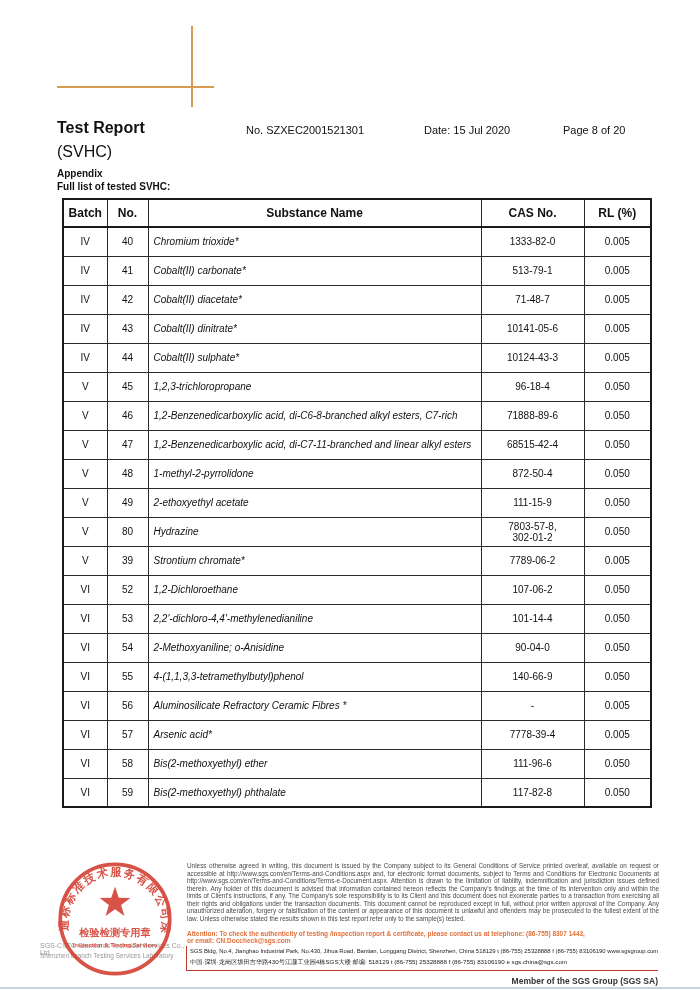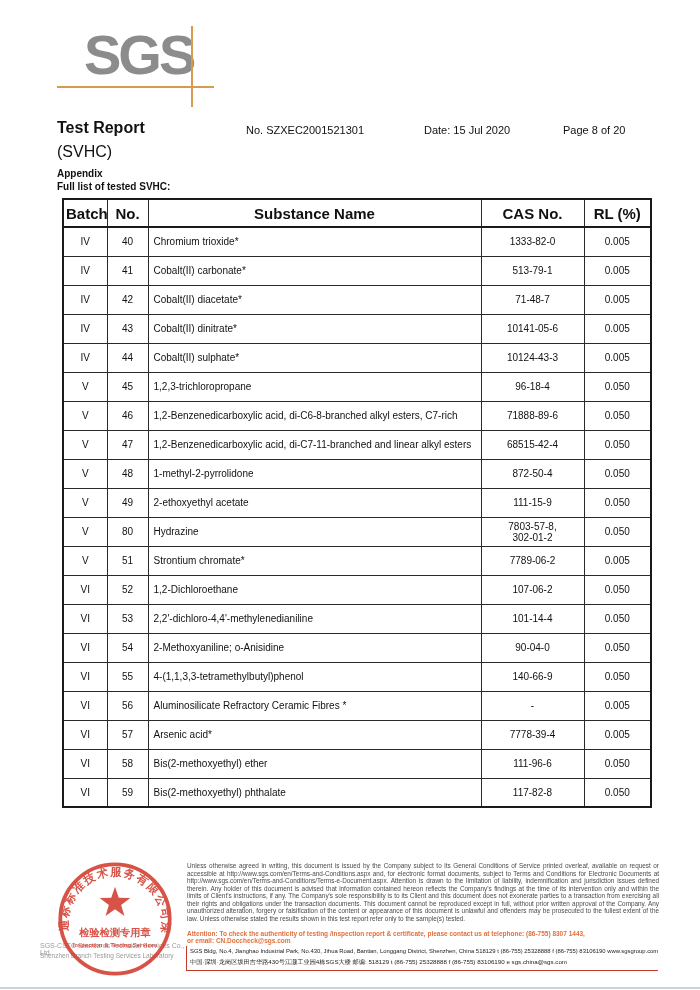--- a/index.html
+++ b/index.html
@@ -36,23 +36,23 @@
     width: 588px; border-collapse: collapse; table-layout: fixed;
     border: 2px solid #1a1a1a;
     font-size: 10px;
   }
   .svhc-table th, .svhc-table td {
     border: 1px solid #2a2a2a;
     vertical-align: middle;
     text-align: center;
     padding: 3px 2px;
   }
-  .svhc-table th { font-weight: 700; font-size: 15px; height: 28px; border-bottom: 2px solid #1a1a1a; }
+  .svhc-table th { font-weight: 700; font-size: 12px; height: 28px; border-bottom: 2px solid #1a1a1a; }
   .svhc-table td { height: 29px; }
-  .svhc-table td.col-substance { text-align: left; padding-left: 5px; padding-right: 6px; }
+  .svhc-table td.col-substance { text-align: left; padding-left: 5px; padding-right: 6px; font-style: italic; }
   .svhc-table td.col-cas { white-space: pre-line; }
   
   .company-line1 { position: absolute; left: 40px; top: 942px; font-size: 7px; color: #9a9a9a; width: 150px; }
   .company-line2 { position: absolute; left: 40px; top: 952px; font-size: 6.5px; color: #9a9a9a; width: 150px; }
   .stamp { position: absolute; left: 56px; top: 860px; width: 118px; height: 118px; opacity: 0.88; }
   .disclaimer {
     position: absolute; left: 187px; top: 862px; width: 472px;
     font-size: 6.4px; line-height: 7.5px; color: #4a4a4a; text-align: justify;
   }
   .attention-1, .attention-2 {
@@ -66,21 +66,20 @@
   .red-vline { position: absolute; left: 186px; top: 946px; width: 1px; height: 24px; background: #c0392b; }
   .red-hline { position: absolute; left: 186px; top: 970px; width: 472px; height: 1px; background: #c0392b; }
   .member-line { position: absolute; left: 300px; top: 976px; width: 358px; text-align: right; font-size: 8.5px; font-weight: 700; color: #333; }
   .bottom-rule { position: absolute; left: 0; top: 987px; width: 700px; height: 2px; background: #c9d2d8; }
 </style>
 </head>
 <body>
 
 <div class="page">
 
-  <div class="logo-text">SGS</div>
   <div class="logo-hline"></div>
   <div class="logo-vline"></div>
 
   <div class="title-1">Test Report</div>
   <div class="title-2">(SVHC)</div>
   <div class="report-no">No. SZXEC2001521301</div>
   <div class="report-date">Date: 15 Jul 2020</div>
   <div class="report-page">Page 8 of 20</div>
 
   <div class="appendix">Appendix</div>
@@ -177,21 +176,21 @@
         <tr>
           <td class="col-batch">V</td>
           <td class="col-no">80</td>
           <td class="col-substance">Hydrazine</td>
           <td class="col-cas">7803-57-8,
 302-01-2</td>
           <td class="col-rl">0.050</td>
         </tr>
         <tr>
           <td class="col-batch">V</td>
-          <td class="col-no">51</td>
+          <td class="col-no">39</td>
           <td class="col-substance">Strontium chromate*</td>
           <td class="col-cas">7789-06-2</td>
           <td class="col-rl">0.005</td>
         </tr>
         <tr>
           <td class="col-batch">VI</td>
           <td class="col-no">52</td>
           <td class="col-substance">1,2-Dichloroethane</td>
           <td class="col-cas">107-06-2</td>
           <td class="col-rl">0.050</td>
@@ -265,15 +264,16 @@
   </svg>
 
   <div class="disclaimer">Unless otherwise agreed in writing, this document is issued by the Company subject to its General Conditions of Service printed overleaf, available on request or accessible at http://www.sgs.com/en/Terms-and-Conditions.aspx and, for electronic format documents, subject to Terms and Conditions for Electronic Documents at http://www.sgs.com/en/Terms-and-Conditions/Terms-e-Document.aspx. Attention is drawn to the limitation of liability, indemnification and jurisdiction issues defined therein. Any holder of this document is advised that information contained hereon reflects the Company's findings at the time of its intervention only and within the limits of Client's instructions, if any. The Company's sole responsibility is to its Client and this document does not exonerate parties to a transaction from exercising all their rights and obligations under the transaction documents. This document cannot be reproduced except in full, without prior written approval of the Company. Any unauthorized alteration, forgery or falsification of the content or appearance of this document is unlawful and offenders may be prosecuted to the fullest extent of the law. Unless otherwise stated the results shown in this test report refer only to the sample(s) tested.</div>
   <div class="attention-1">Attention: To check the authenticity of testing /inspection report &amp; certificate, please contact us at telephone: (86-755) 8307 1443,</div>
   <div class="attention-2">or email: CN.Doccheck@sgs.com</div>
 
   <div class="red-vline"></div>
   <div class="addr-en">SGS Bldg, No.4, Jianghao Industrial Park, No.430, Jihua Road, Bantian, Longgang District, Shenzhen, China 518129   t (86-755) 25328888   f (86-755) 83106190   www.sgsgroup.com.cn</div>
   <div class="addr-cn">中国·深圳·龙岗区坂田吉华路430号江灏工业园4栋SGS大楼   邮编: 518129   t (86-755) 25328888   f (86-755) 83106190   e sgs.china@sgs.com</div>
   <div class="red-hline"></div>
+  <div class="member-line">Member of the SGS Group (SGS SA)</div>
   <div class="bottom-rule"></div>
 
 </div>
 
 </body></html>

